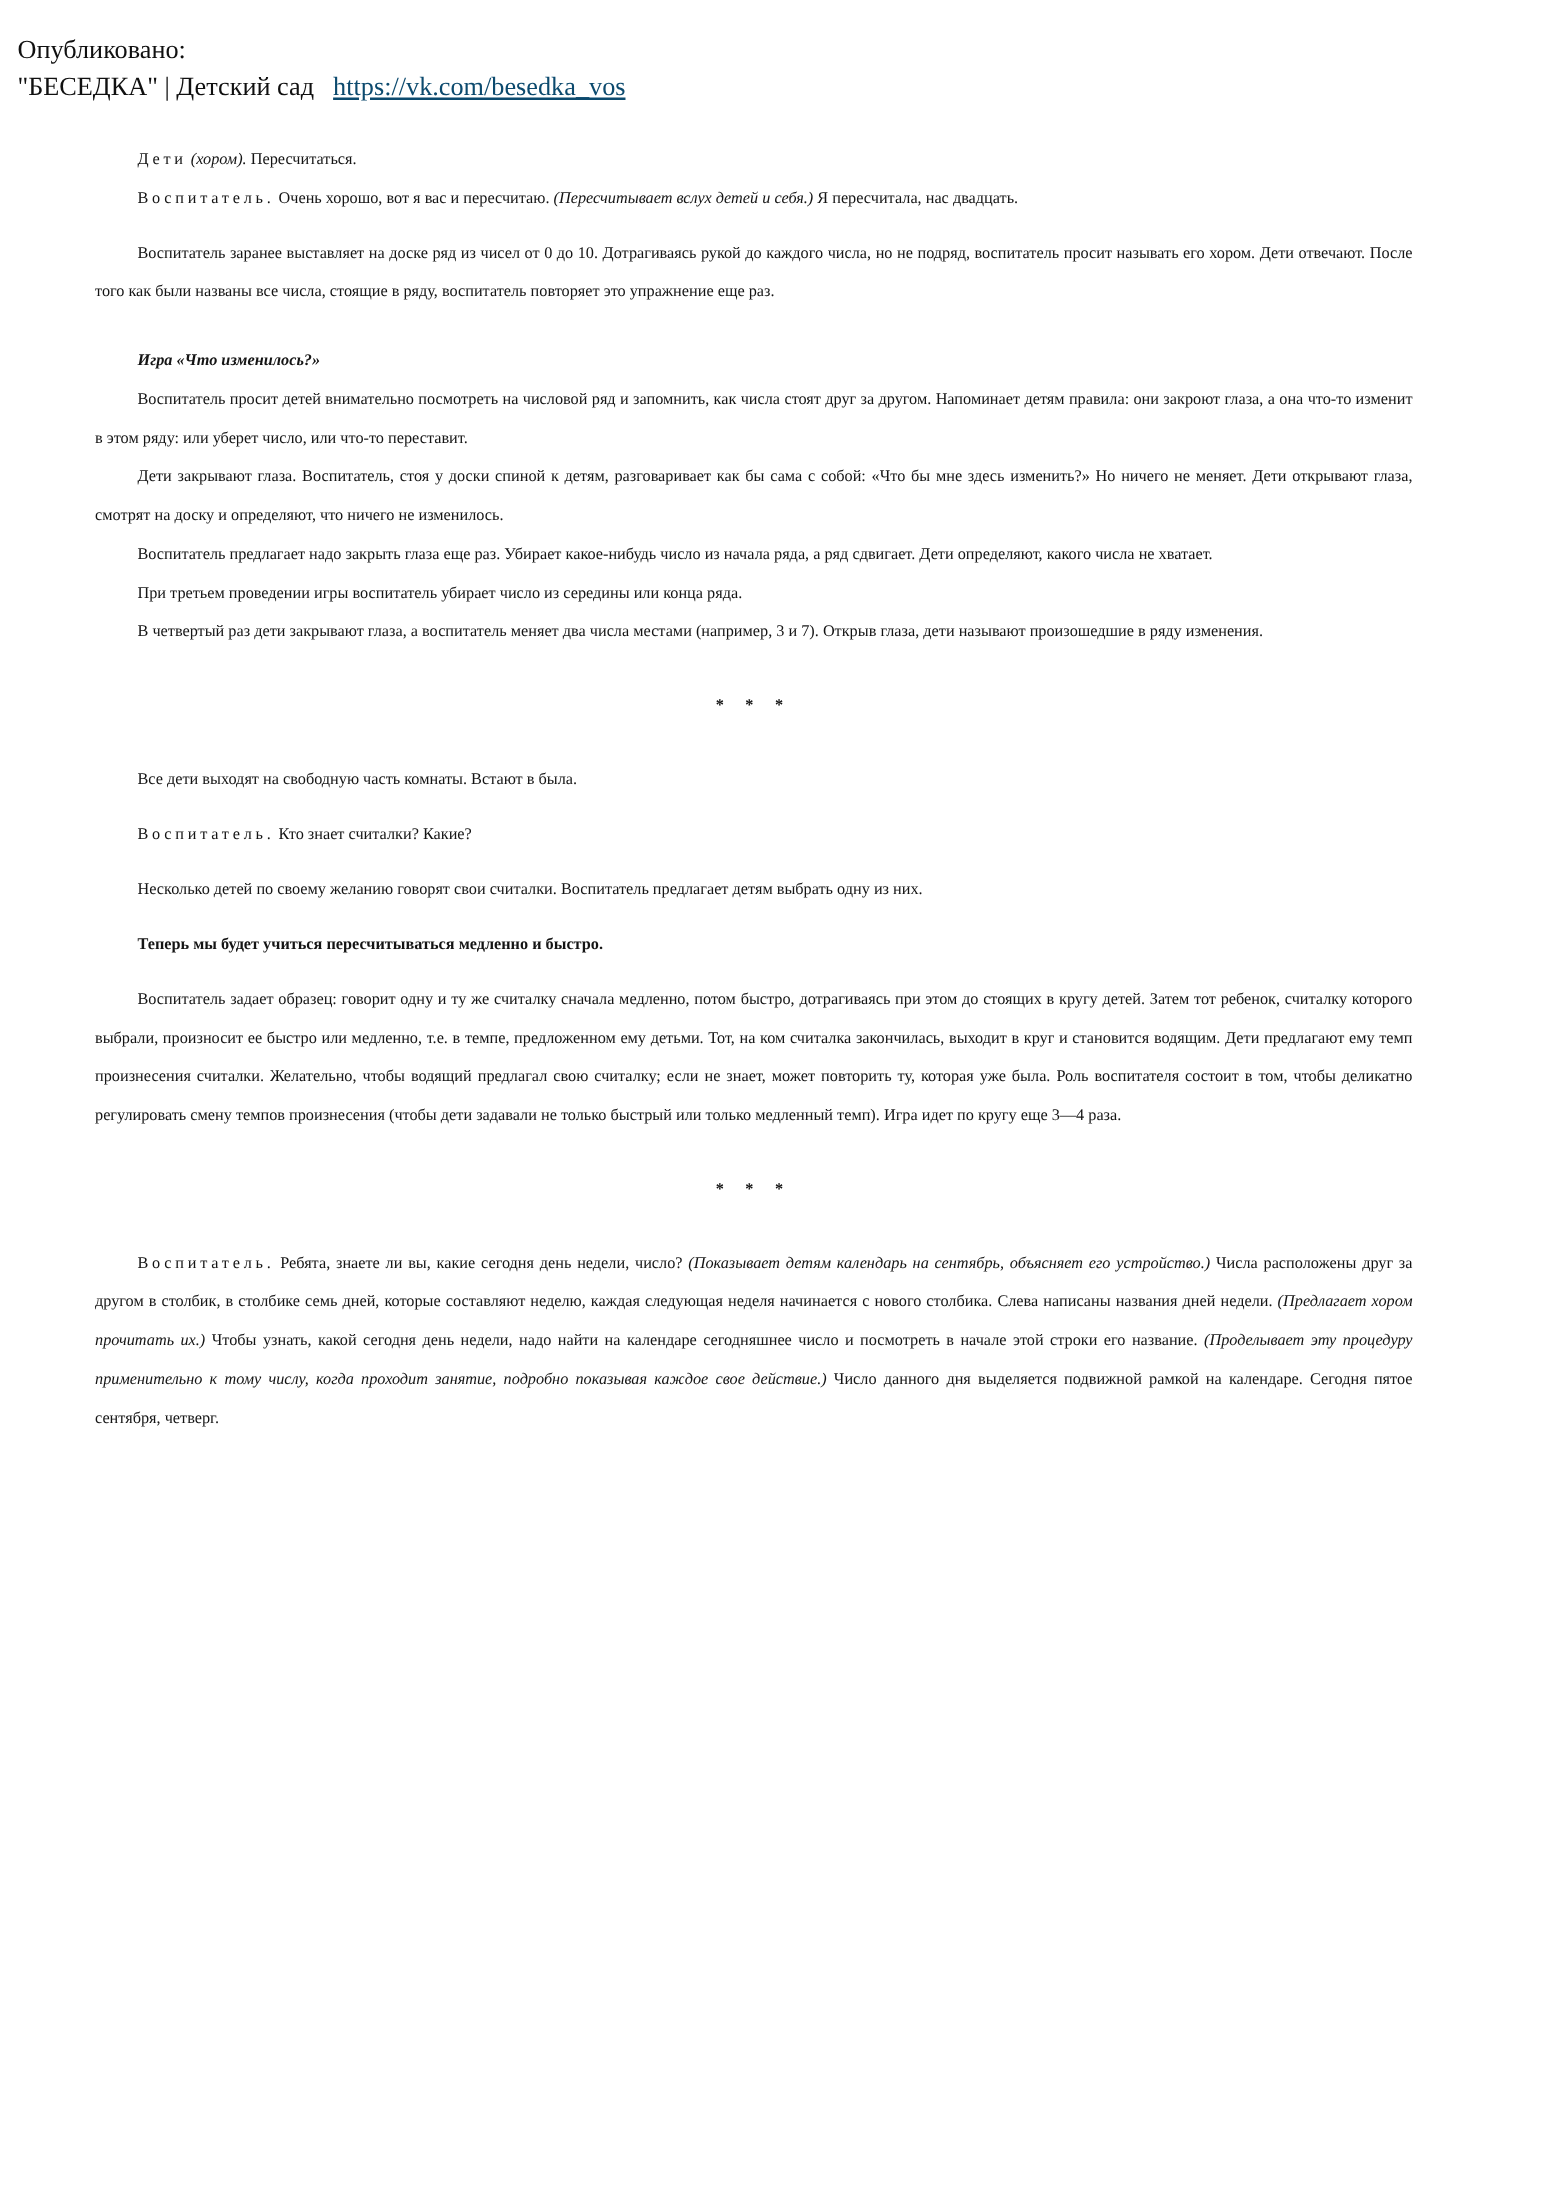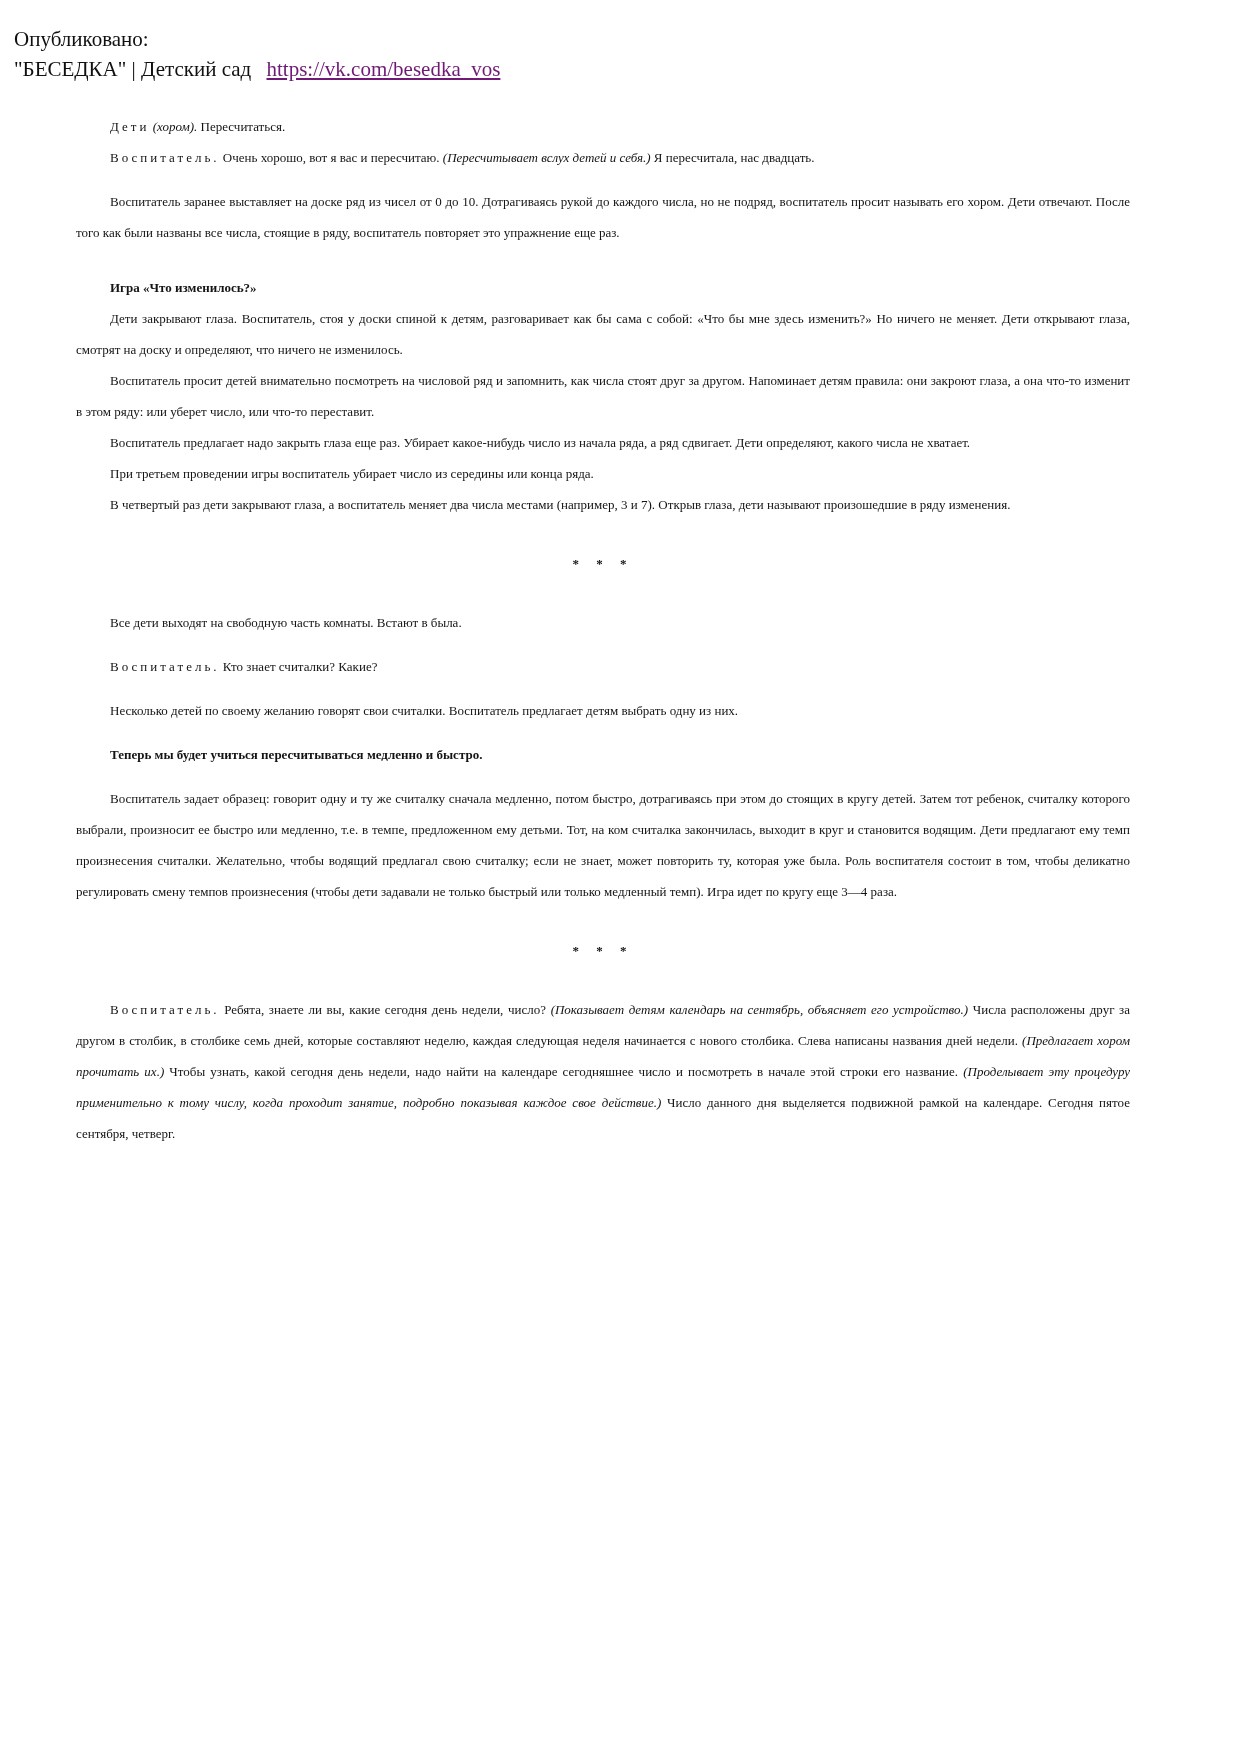--- a/index.html
+++ b/index.html
@@ -23,21 +23,21 @@
   .pub-header {
     padding: 24px 20px 0 14px;
     font-size: 21px;
     line-height: 1.45;
     color: #101010;
   }
   .pub-header .src-line {
     white-space: nowrap;
   }
   .pub-link {
-    color: #701a75;
+    color: #0c4a6e;
     text-decoration: underline;
     margin-left: 10px;
     cursor: pointer;
   }
   
   .doc-body {
     padding: 26px 110px 0 76px;
     font-size: 13px;
     line-height: 31px;
   }
@@ -52,43 +52,43 @@
     text-align: center;
     text-indent: 0;
     font-weight: bold;
     letter-spacing: 7px;
     margin-top: 28px;
     margin-bottom: 28px;
   }
   .seg-n  { font-style: normal; }
   .seg-i  { font-style: italic; }
   .seg-b  { font-weight: bold; }
-  .seg-bi { font-weight: bold; }
+  .seg-bi { font-weight: bold; font-style: italic; }
   .seg-sp { letter-spacing: 3px; }
 </style>
 </head>
 <body>
 
 <div class="page">
 
   <div class="pub-header">
     <div>Опубликовано:</div>
     <div class="src-line">
       <span>"БЕСЕДКА" | Детский сад</span>
       <a class="pub-link" href="#" title="https://vk.com/besedka_vos">https://vk.com/besedka_vos</a>
     </div>
   </div>
 
   <div class="doc-body" id="doc-body">
       <p class="para"><span class="seg-sp">Дети</span><span class="seg-n"> </span><span class="seg-i">(хором).</span><span class="seg-n"> Пересчитаться.</span></p>
       <p class="para"><span class="seg-sp">Воспитатель.</span><span class="seg-n"> Очень хорошо, вот я вас и пересчитаю. </span><span class="seg-i">(Пересчитывает вслух детей и себя.)</span><span class="seg-n"> Я пересчитала, нас двадцать.</span></p>
       <p class="para gap-sm"><span class="seg-n">Воспитатель заранее выставляет на доске ряд из чисел от 0 до 10. Дотрагиваясь рукой до каждого числа, но не подряд, воспитатель просит называть его хором. Дети отвечают. После того как были названы все числа, стоящие в ряду, воспитатель повторяет это упражнение еще раз.</span></p>
       <p class="para gap-md"><span class="seg-bi">Игра «Что изменилось?»</span></p>
+      <p class="para"><span class="seg-n">Воспитатель просит детей внимательно посмотреть на числовой ряд и запомнить, как числа стоят друг за другом. Напоминает детям правила: они закроют глаза, а она что-то изменит в этом ряду: или уберет число, или что-то переставит.</span></p>
       <p class="para"><span class="seg-n">Дети закрывают глаза. Воспитатель, стоя у доски спиной к детям, разговаривает как бы сама с собой: «Что бы мне здесь изменить?» Но ничего не меняет. Дети открывают глаза, смотрят на доску и определяют, что ничего не изменилось.</span></p>
-      <p class="para"><span class="seg-n">Воспитатель просит детей внимательно посмотреть на числовой ряд и запомнить, как числа стоят друг за другом. Напоминает детям правила: они закроют глаза, а она что-то изменит в этом ряду: или уберет число, или что-то переставит.</span></p>
       <p class="para"><span class="seg-n">Воспитатель предлагает надо закрыть глаза еще раз. Убирает какое-нибудь число из начала ряда, а ряд сдвигает. Дети определяют, какого числа не хватает.</span></p>
       <p class="para"><span class="seg-n">При третьем проведении игры воспитатель убирает число из середины или конца ряда.</span></p>
       <p class="para"><span class="seg-n">В четвертый раз дети закрывают глаза, а воспитатель меняет два числа местами (например, 3 и 7). Открыв глаза, дети называют произошедшие в ряду изменения.</span></p>
       <p class="para stars"><span class="seg-b">* * *</span></p>
       <p class="para"><span class="seg-n">Все дети выходят на свободную часть комнаты. Встают в была.</span></p>
       <p class="para gap-sm"><span class="seg-sp">Воспитатель.</span><span class="seg-n"> Кто знает считалки? Какие?</span></p>
       <p class="para gap-sm"><span class="seg-n">Несколько детей по своему желанию говорят свои считалки. Воспитатель предлагает детям выбрать одну из них.</span></p>
       <p class="para gap-sm"><span class="seg-b">Теперь мы будет учиться пересчитываться медленно и быстро.</span></p>
       <p class="para gap-sm"><span class="seg-n">Воспитатель задает образец: говорит одну и ту же считалку сначала медленно, потом быстро, дотрагиваясь при этом до стоящих в кругу детей. Затем тот ребенок, считалку которого выбрали, произносит ее быстро или медленно, т.е. в темпе, предложенном ему детьми. Тот, на ком считалка закончилась, выходит в круг и становится водящим. Дети предлагают ему темп произнесения считалки. Желательно, чтобы водящий предлагал свою считалку; если не знает, может повторить ту, которая уже была. Роль воспитателя состоит в том, чтобы деликатно регулировать смену темпов произнесения (чтобы дети задавали не только быстрый или только медленный темп). Игра идет по кругу еще 3—4 раза.</span></p>
       <p class="para stars"><span class="seg-b">* * *</span></p>

